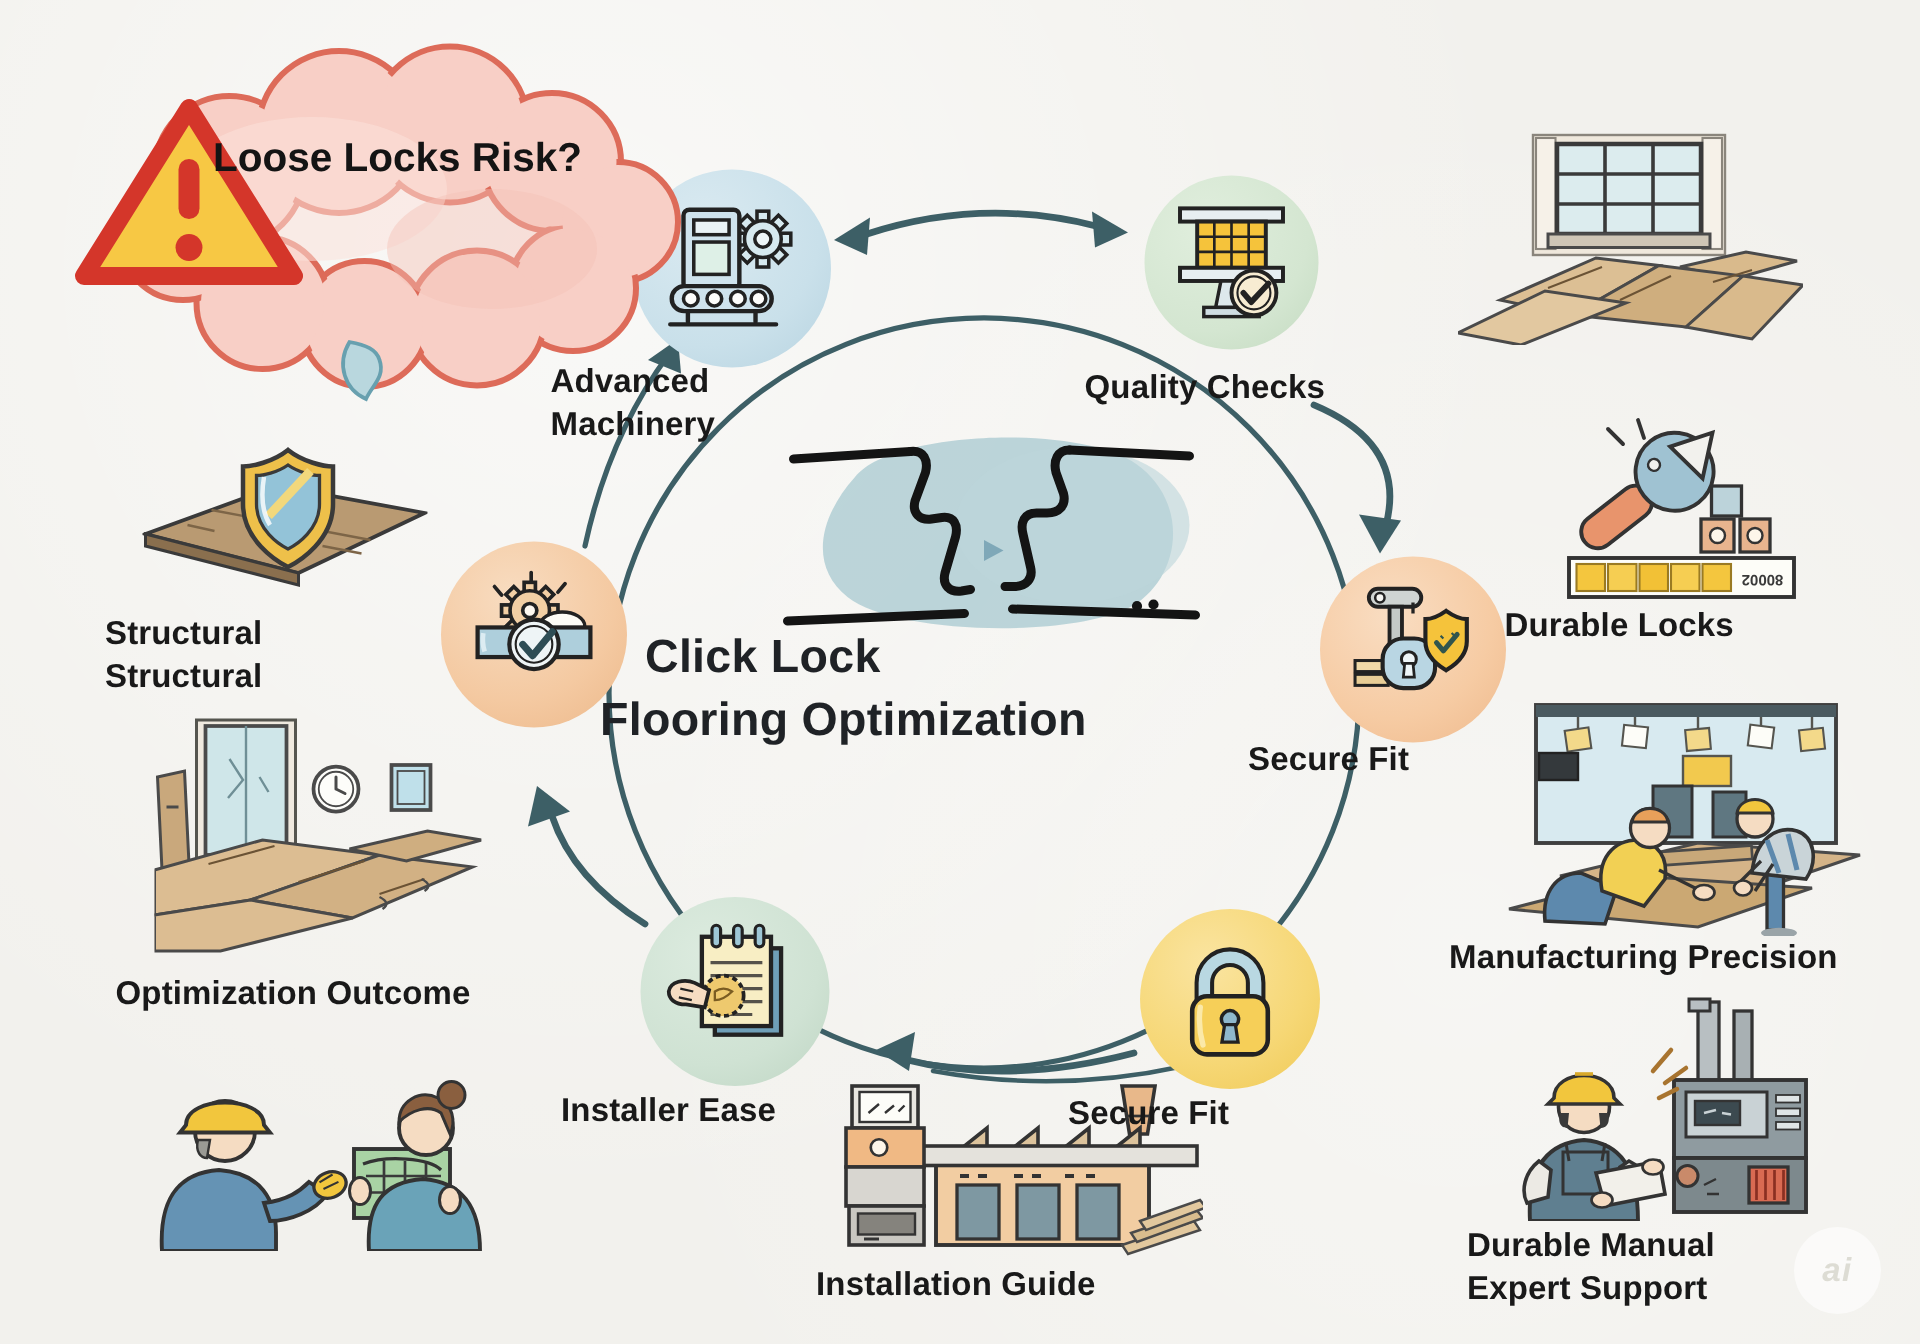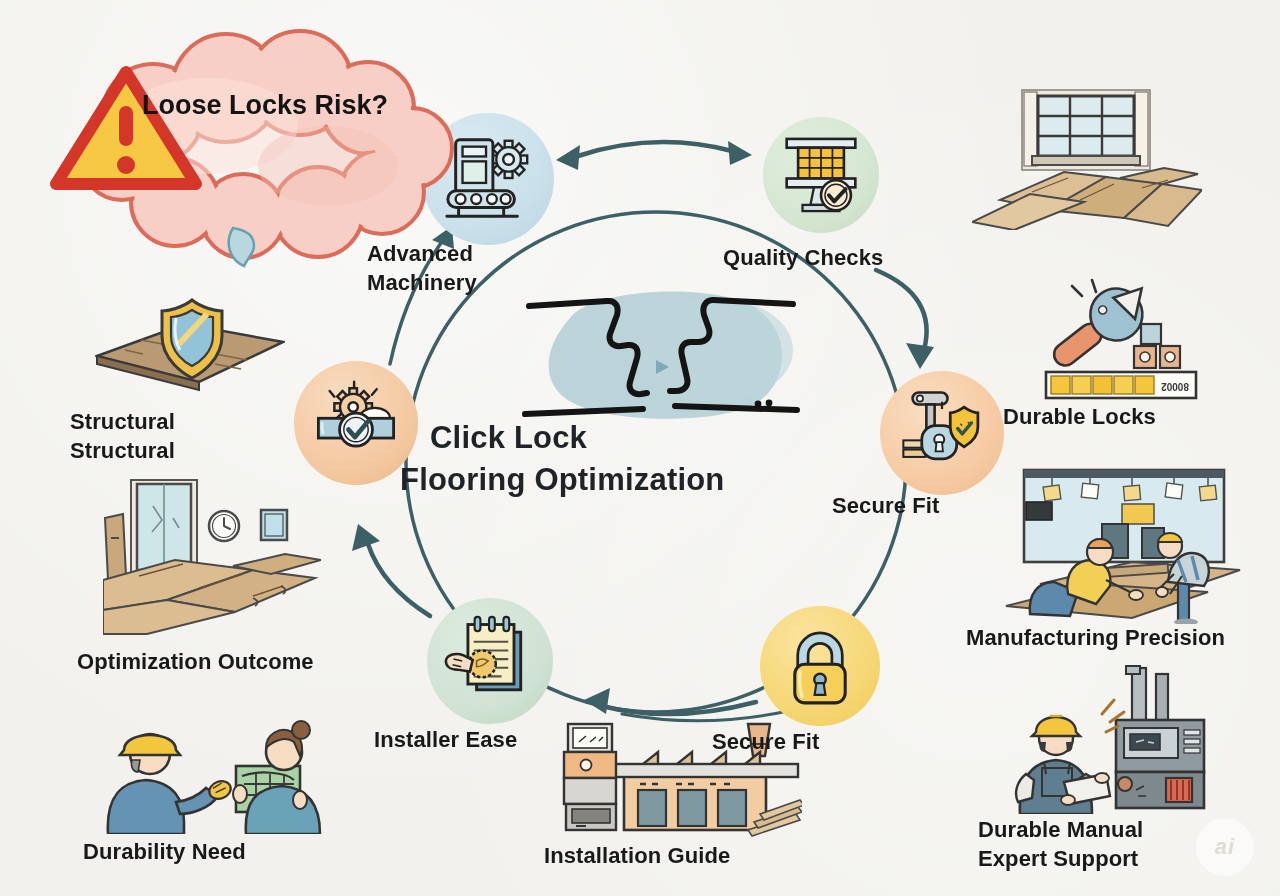--- a/index.html
+++ b/index.html
@@ -267,21 +267,20 @@
     <rect x="148" y="68" width="64" height="46" fill="#a9d3a4" stroke="#333" stroke-width="2.6"></rect>
     <path d="M168 76 V108 M182 76 V108 M196 76 V108 M156 86 H206 M156 97 H206" stroke="#3a3a3a" stroke-width="1.8"></path>
     <path d="M154 78 C170 72 198 74 206 82" stroke="#333" stroke-width="2.2" fill="none"></path>
     <path d="M158 136 C156 104 168 90 194 88 C220 90 232 106 232 136 Z" fill="#6aa3b8" stroke="#333" stroke-width="2.6"></path>
     <circle cx="196" cy="54" r="18" fill="#f5dcc2" stroke="#333" stroke-width="2.6"></circle>
     <path d="M178 50 C178 36 192 28 204 34 C214 38 216 50 212 58 L206 44 C198 38 186 42 178 50 Z" fill="#8a5f3f" stroke="#333" stroke-width="2"></path>
     <circle cx="213" cy="32" r="9" fill="#8a5f3f" stroke="#333" stroke-width="2"></circle>
     <ellipse cx="152" cy="96" rx="7" ry="9" fill="#f5dcc2" stroke="#333" stroke-width="2"></ellipse>
     <ellipse cx="212" cy="102" rx="7" ry="9" fill="#f5dcc2" stroke="#333" stroke-width="2"></ellipse>
   </svg>
-  <div class="lbl" style="left:83px;top:838px;width:240px">Durability Need</div>
 
   <svg class="abs" style="left:972px;top:88px;z-index:2" width="230" height="142" viewBox="0 0 230 142">
     <rect x="50" y="2" width="128" height="80" fill="#efe8dc" stroke="#8a857c" stroke-width="1.6"></rect>
     <rect x="52" y="4" width="13" height="74" fill="#f6f1e8" stroke="#8a857c" stroke-width="1.4"></rect>
     <rect x="163" y="4" width="13" height="74" fill="#f6f1e8" stroke="#8a857c" stroke-width="1.4"></rect>
     <rect x="66" y="8" width="96" height="60" fill="#dcecee" stroke="#3a3a3a" stroke-width="3"></rect>
     <path d="M98 8 V68 M130 8 V68 M66 28 H162 M66 48 H162" stroke="#3a3a3a" stroke-width="2.4"></path>
     <rect x="60" y="68" width="108" height="9" fill="#cfc6b6" stroke="#4a4a4a" stroke-width="2"></rect>
     <polygon points="148,90 192,80 226,86 184,98" fill="#d9ba8c" stroke="#4a4a4a" stroke-width="2"></polygon>
     <polygon points="28,112 92,84 134,89 76,122" fill="#dcbf94" stroke="#4a4a4a" stroke-width="2"></polygon>

